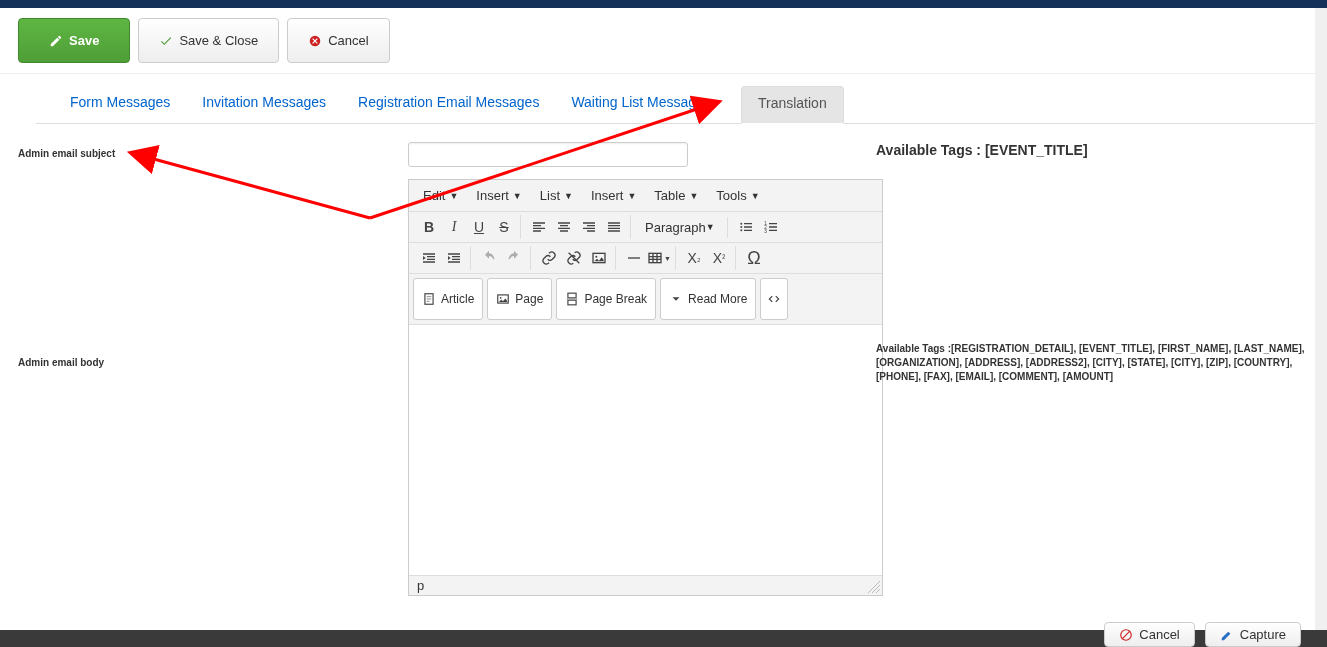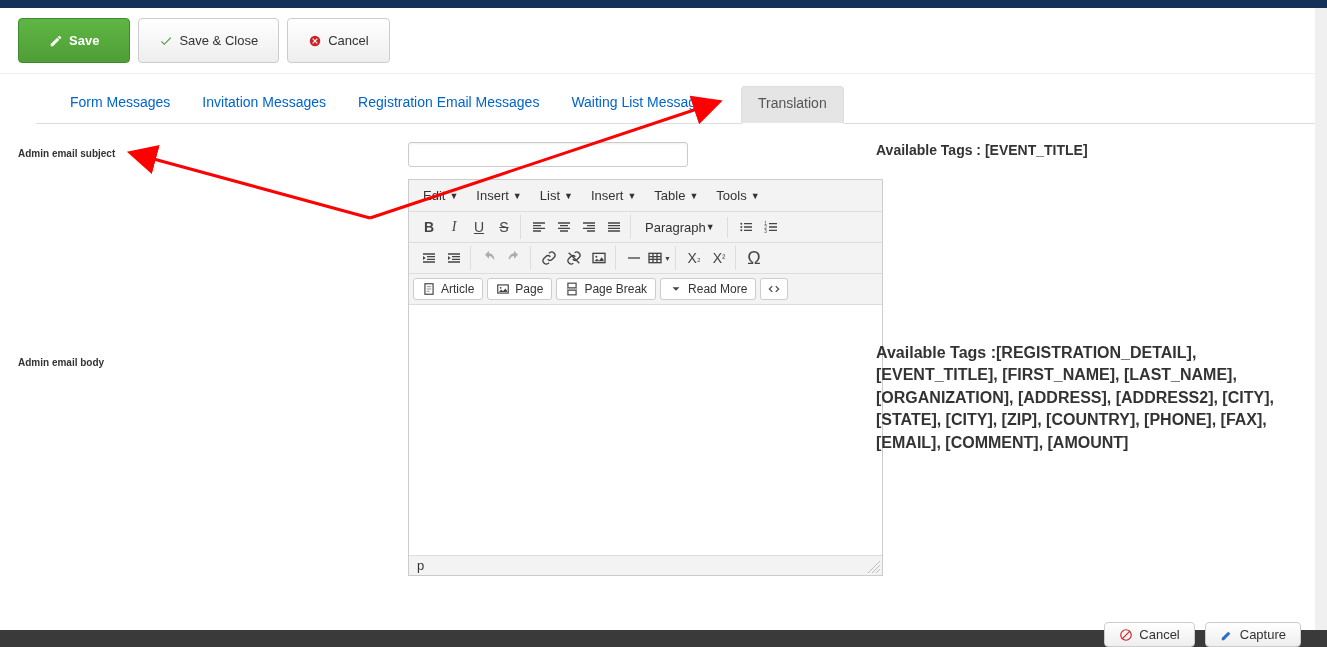--- a/index.html
+++ b/index.html
@@ -17,36 +17,36 @@
   .main-tabs .tab.active { border:1px solid #ddd; border-bottom:1px solid #fff; border-radius:4px 4px 0 0; background:#e5e5e5; padding:8px 16px 12px; margin-bottom:-1px; color:#555;}
   
   .lang-tabs { margin:22px 20px 0; border-bottom:1px solid #ddd; }
   .lang-tab { display:inline-flex; align-items:center; gap:6px; border:1px solid #ddd; border-bottom:1px solid #fff; border-radius:4px 4px 0 0; padding:8px 14px; margin-bottom:-1px; color:#555;}
   .flag { width:16px; height:11px; display:inline-block; background:linear-gradient(to right,#0055A4 33%, #fff 33%, #fff 66%, #EF4135 66%);}
 
   .form-area { display:grid; grid-template-columns:390px 460px 1fr; padding:18px 18px 0; gap:0;}
   .form-label { font-weight:bold; font-size:10px; color:#333; padding-top:6px;}
   .text-input { width:280px; padding:4px 6px; border:1px solid #ccc; border-radius:3px; box-shadow:inset 0 1px 2px rgba(0,0,0,0.07); font-size:13px;}
   .tags { font-size:14px; font-weight:bold; color:#333; padding-left:8px;}
-  .tags-body { font-size:16px; font-weight:bold; color:#333; padding-left:8px; line-height:1.4;}
+  .tags-body { font-size:10px; font-weight:bold; color:#333; padding-left:8px; line-height:1.4;}
 
   .editor-wrap { border:1px solid #ccc; width:475px; margin-top:12px;}
   .editor-menubar { background:#f3f3f3; border-bottom:1px solid #ddd; display:flex; gap:2px; padding:4px 6px; font-size:13px;}
   .editor-menubar .m { padding:4px 8px; cursor:pointer; display:flex; align-items:center; gap:4px; color:#333;}
   .caret { font-size:9px;}
 
   .editor-toolbar { background:#f3f3f3; border-bottom:1px solid #ddd; display:flex; flex-wrap:wrap; align-items:center; padding:3px 4px; gap:2px; }
   .tb-group { display:flex; align-items:center; gap:1px; padding:0 4px; border-right:1px solid #ddd;}
   .tb-group:last-child { border-right:none;}
   .tb-btn { width:24px; height:24px; display:flex; align-items:center; justify-content:center; cursor:pointer; color:#444; font-size:14px; border-radius:2px;}
   .tb-btn svg { width:16px; height:16px; }
   .tb-sel { padding:3px 8px; display:flex; align-items:center; font-size:13px; cursor:pointer;}
   
   .editor-btnbar { background:#f3f3f3; border-bottom:1px solid #ddd; display:flex; padding:4px 4px; gap:4px; flex-wrap:wrap;}
-  .ebtn { display:inline-flex; align-items:center; gap:5px; padding:3px 8px; border:1px solid #ccc; border-radius:3px; background:#fff; font-size:12px; cursor:pointer;}
+  .ebtn { display:inline-flex; align-items:center; gap:5px; padding:13px 8px; border:1px solid #ccc; border-radius:3px; background:#fff; font-size:12px; cursor:pointer;}
   .ebtn svg { width:14px; height:14px; }
 
   .editor-body { height:250px; background:#fff;}
   .editor-status { background:#f3f3f3; border-top:1px solid #ddd; padding:2px 8px; font-size:13px; position:relative;}
   .resize-grip { position:absolute; right:2px; bottom:2px; width:12px; height:12px; opacity:0.5;}
 
   .row2 { display:grid; grid-template-columns:390px 460px 1fr; padding:0 18px;}
   .row2 .form-label { padding-top:190px;}
   .row2 .tags-body { padding-top:175px;}
 

